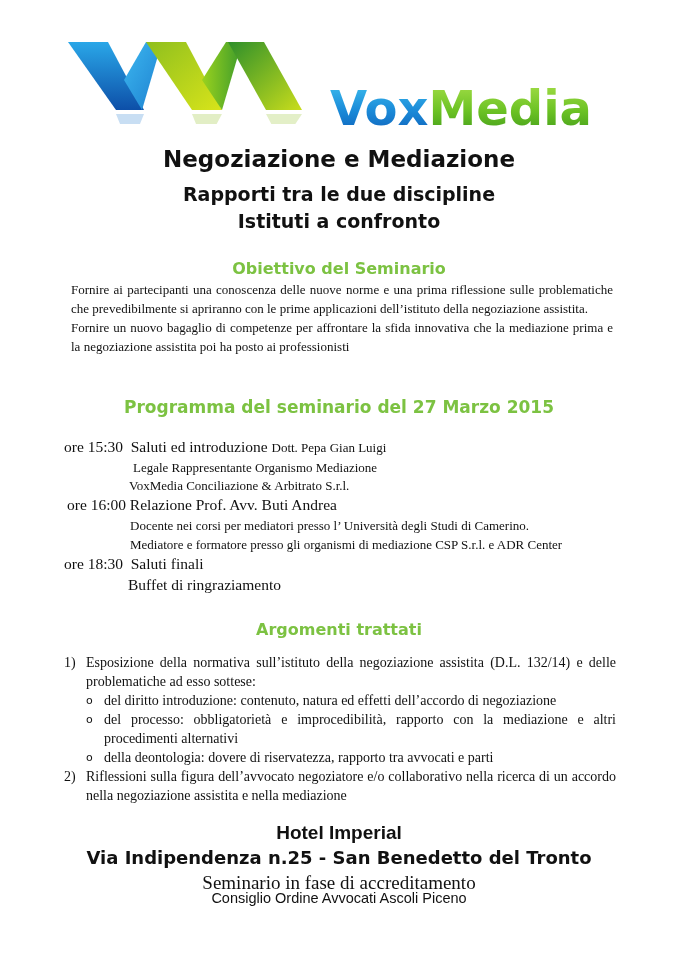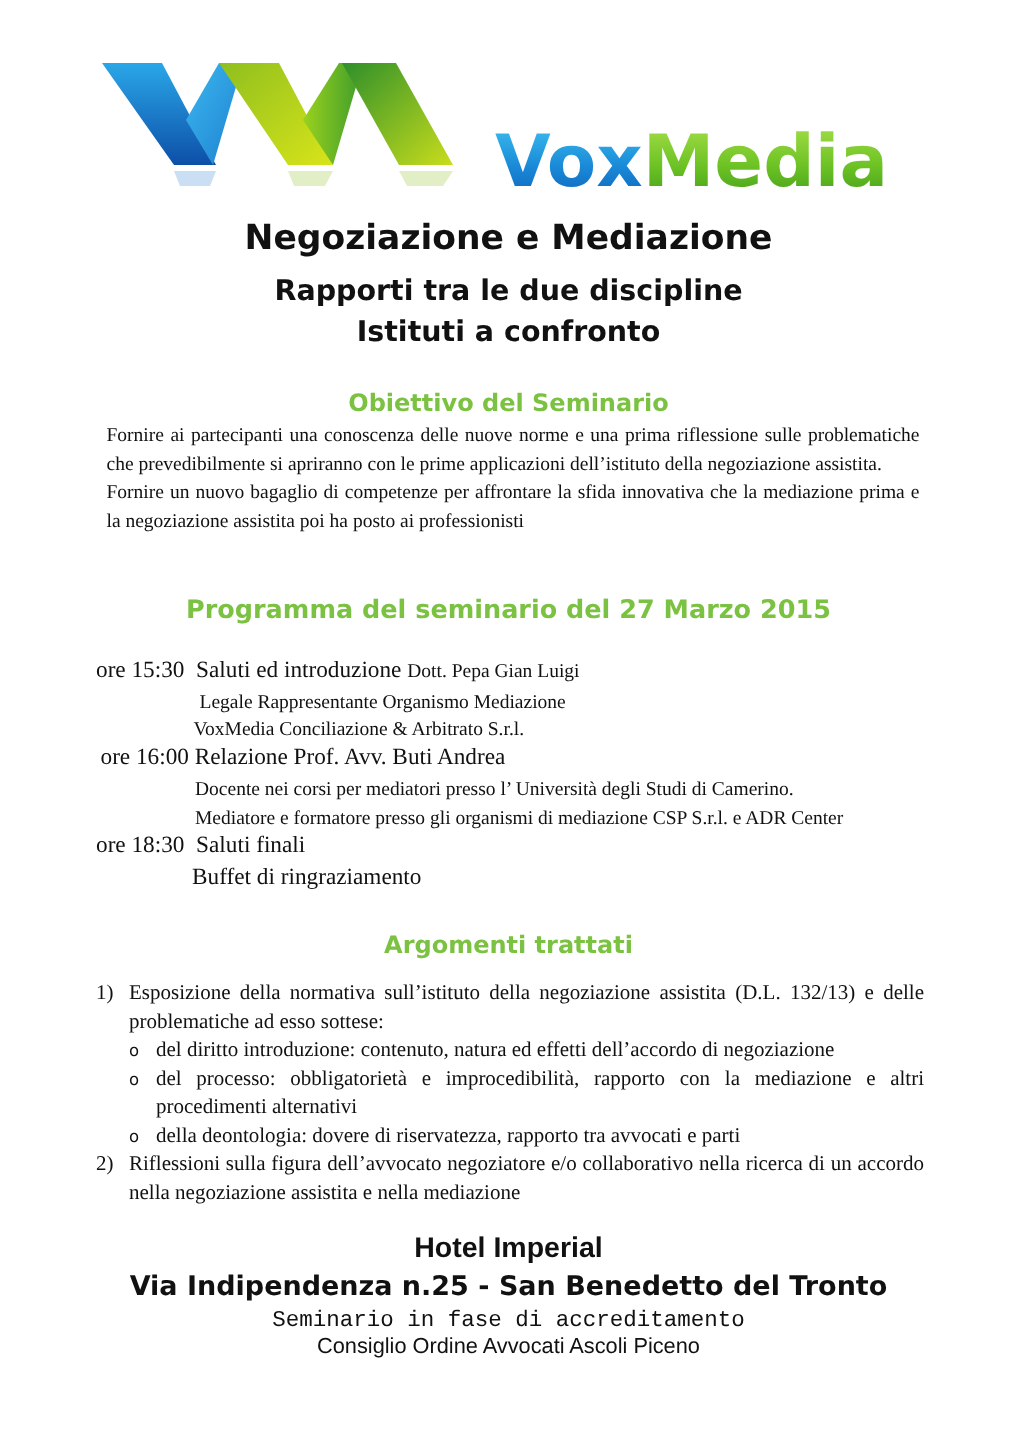--- a/index.html
+++ b/index.html
@@ -41,21 +41,21 @@
 
   .topics { position: absolute; left: 64px; width: 552px; top: 653px; font-size: 14px; line-height: 19px; }
   .topic { position: relative; padding-left: 22px; text-align: justify; }
   .topic .num { position: absolute; left: 0; top: 0; }
   .sub { position: relative; padding-left: 40px; text-align: justify; }
   .sub .bullet { position: absolute; left: 22px; top: 0; font-family: "DejaVu Sans", sans-serif; font-size: 11px; }
 
   .footer { position: absolute; left: 0; width: 678px; text-align: center; color: #111; }
   .f1 { top: 822px; font-family: "Liberation Sans", sans-serif; font-weight: bold; font-size: 19px; }
   .f2 { top: 847px; font-family: "DejaVu Sans", sans-serif; font-weight: bold; font-size: 18px; }
-  .f3 { top: 872px; font-family: Liberation Mono, monospace; font-size: 15px; }
+  .f3 { top: 872px; font-family: Liberation Serif, serif; font-size: 19px; }
   .f4 { top: 890px; font-family: "Liberation Sans", sans-serif; font-size: 14.5px; }
 </style>
 </head>
 <body>
 
 <div class="page">
 
   <div class="logo">
     <svg width="250" height="90" viewBox="0 0 250 90">
       <defs>
@@ -130,21 +130,21 @@
       <span>Saluti finali</span>
     </div>
     <div class="prog-line big" style="left:128px; top:576px;">Buffet di ringraziamento</div>
   </div>
 
   <div class="section-heading" style="top:620px;">Argomenti trattati</div>
 
   <div class="topics serif">
     <div class="topic">
       <span class="num">1)</span>
-      <span>Esposizione della normativa sull’istituto della negoziazione assistita (D.L. 132/13) e delle problematiche ad esso sottese:</span>
+      <span>Esposizione della normativa sull’istituto della negoziazione assistita (D.L. 132/14) e delle problematiche ad esso sottese:</span>
     </div>
     <div class="sub">
       <span class="bullet">o</span>
       <span>del diritto introduzione: contenuto, natura ed effetti dell’accordo di negoziazione</span>
     </div>
     <div class="sub">
       <span class="bullet">o</span>
       <span>del processo: obbligatorietà e improcedibilità, rapporto con la mediazione e altri procedimenti alternativi</span>
     </div>
     <div class="sub">

